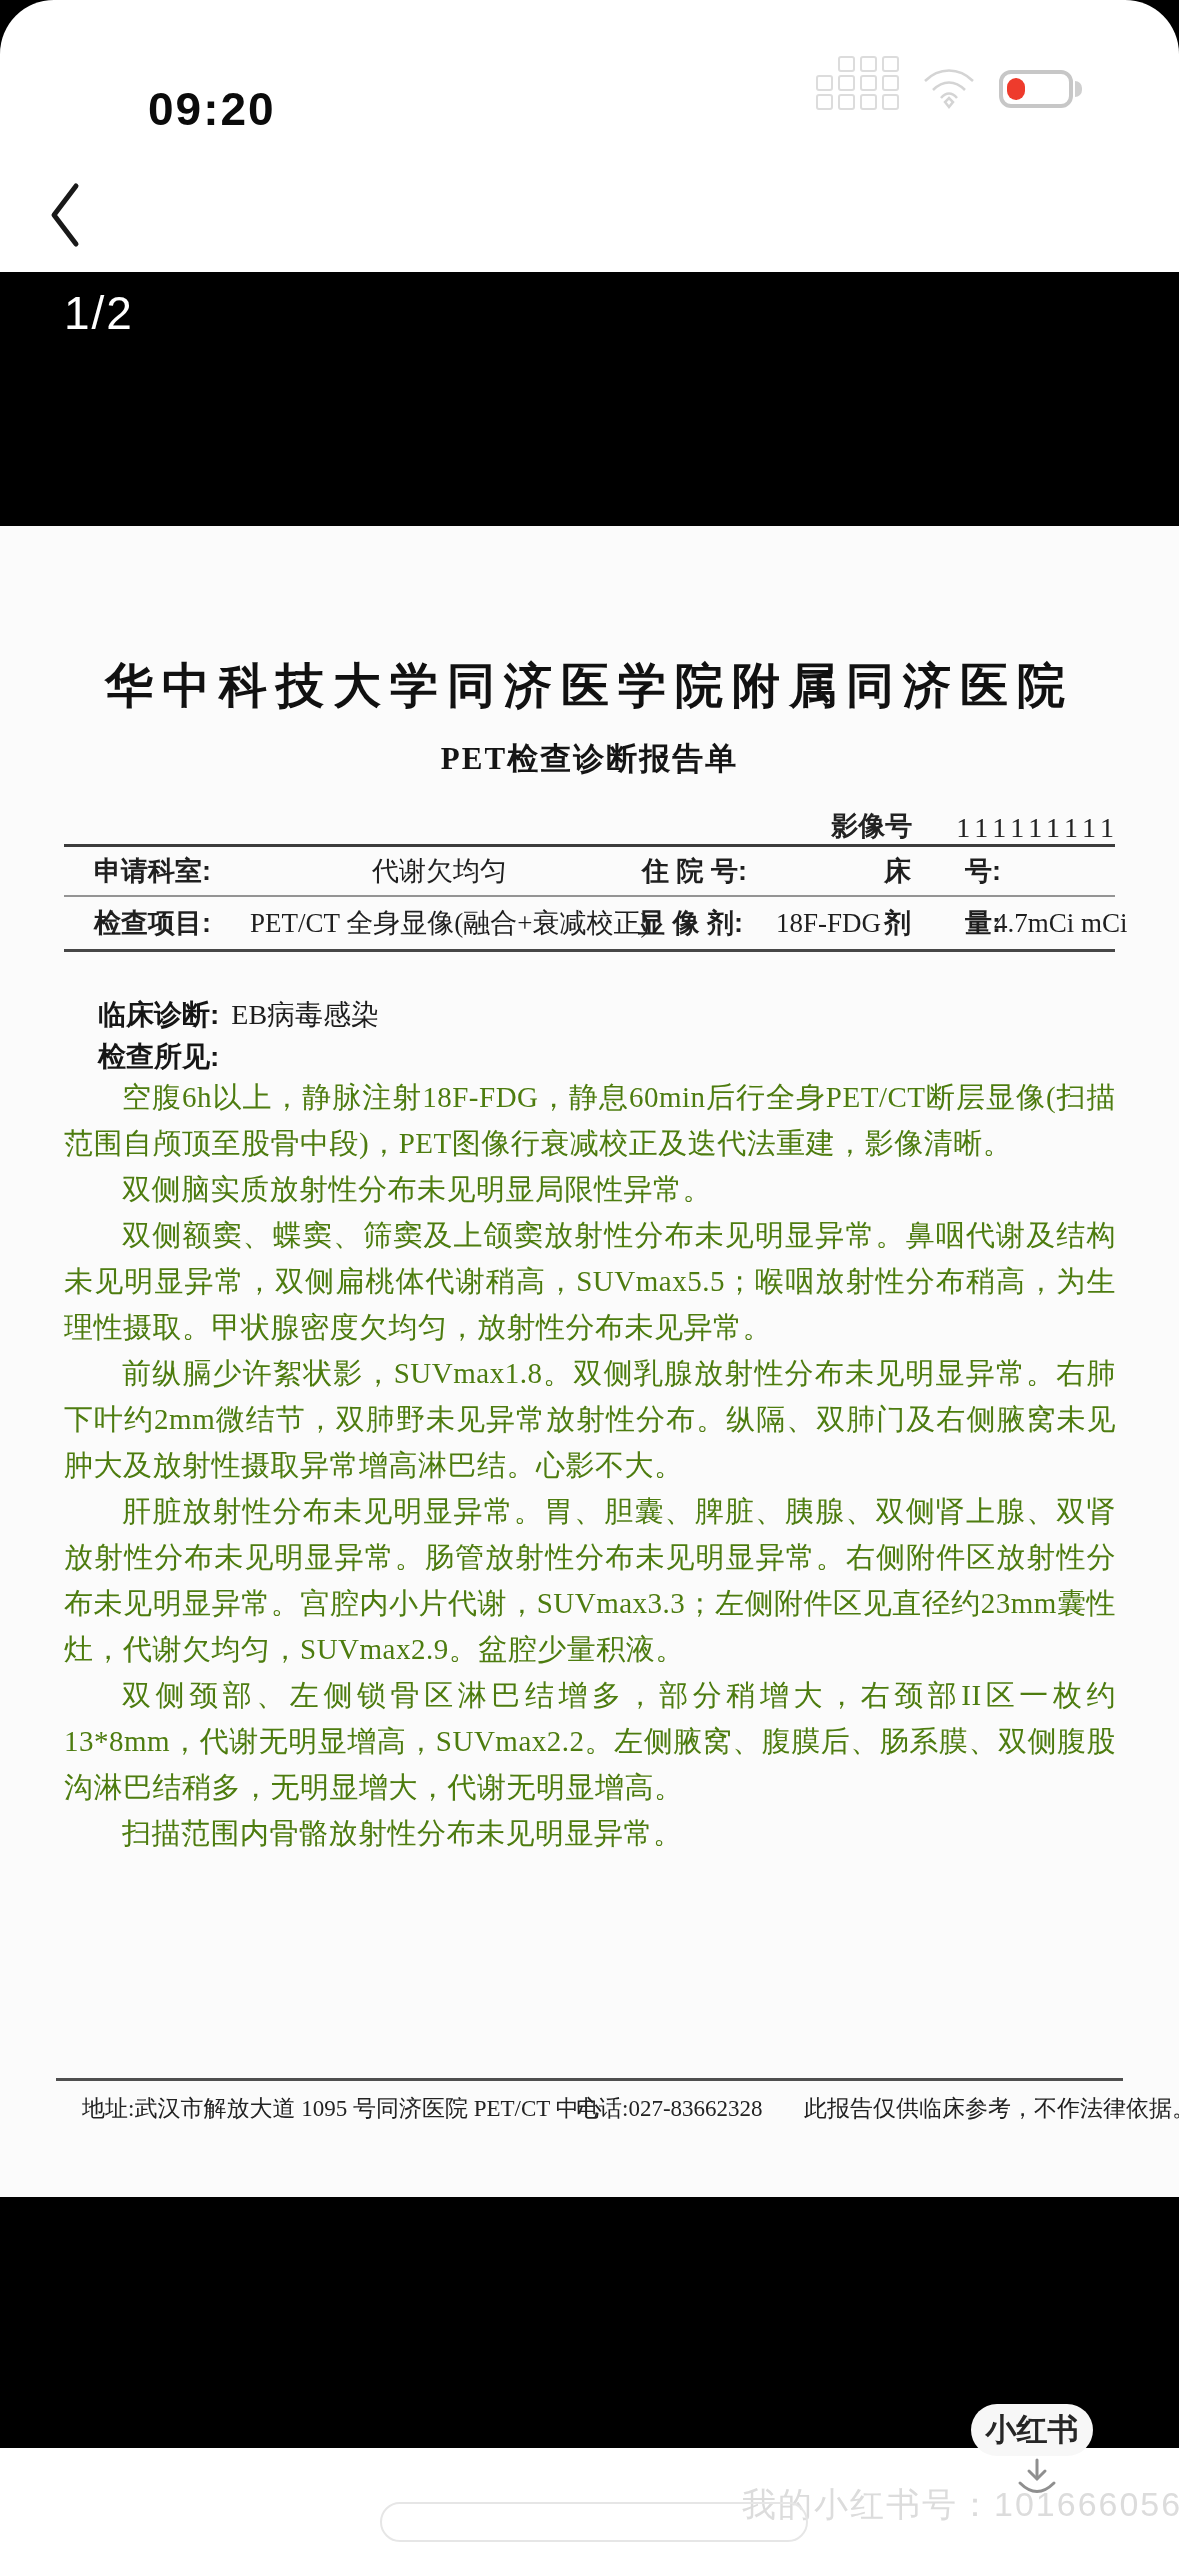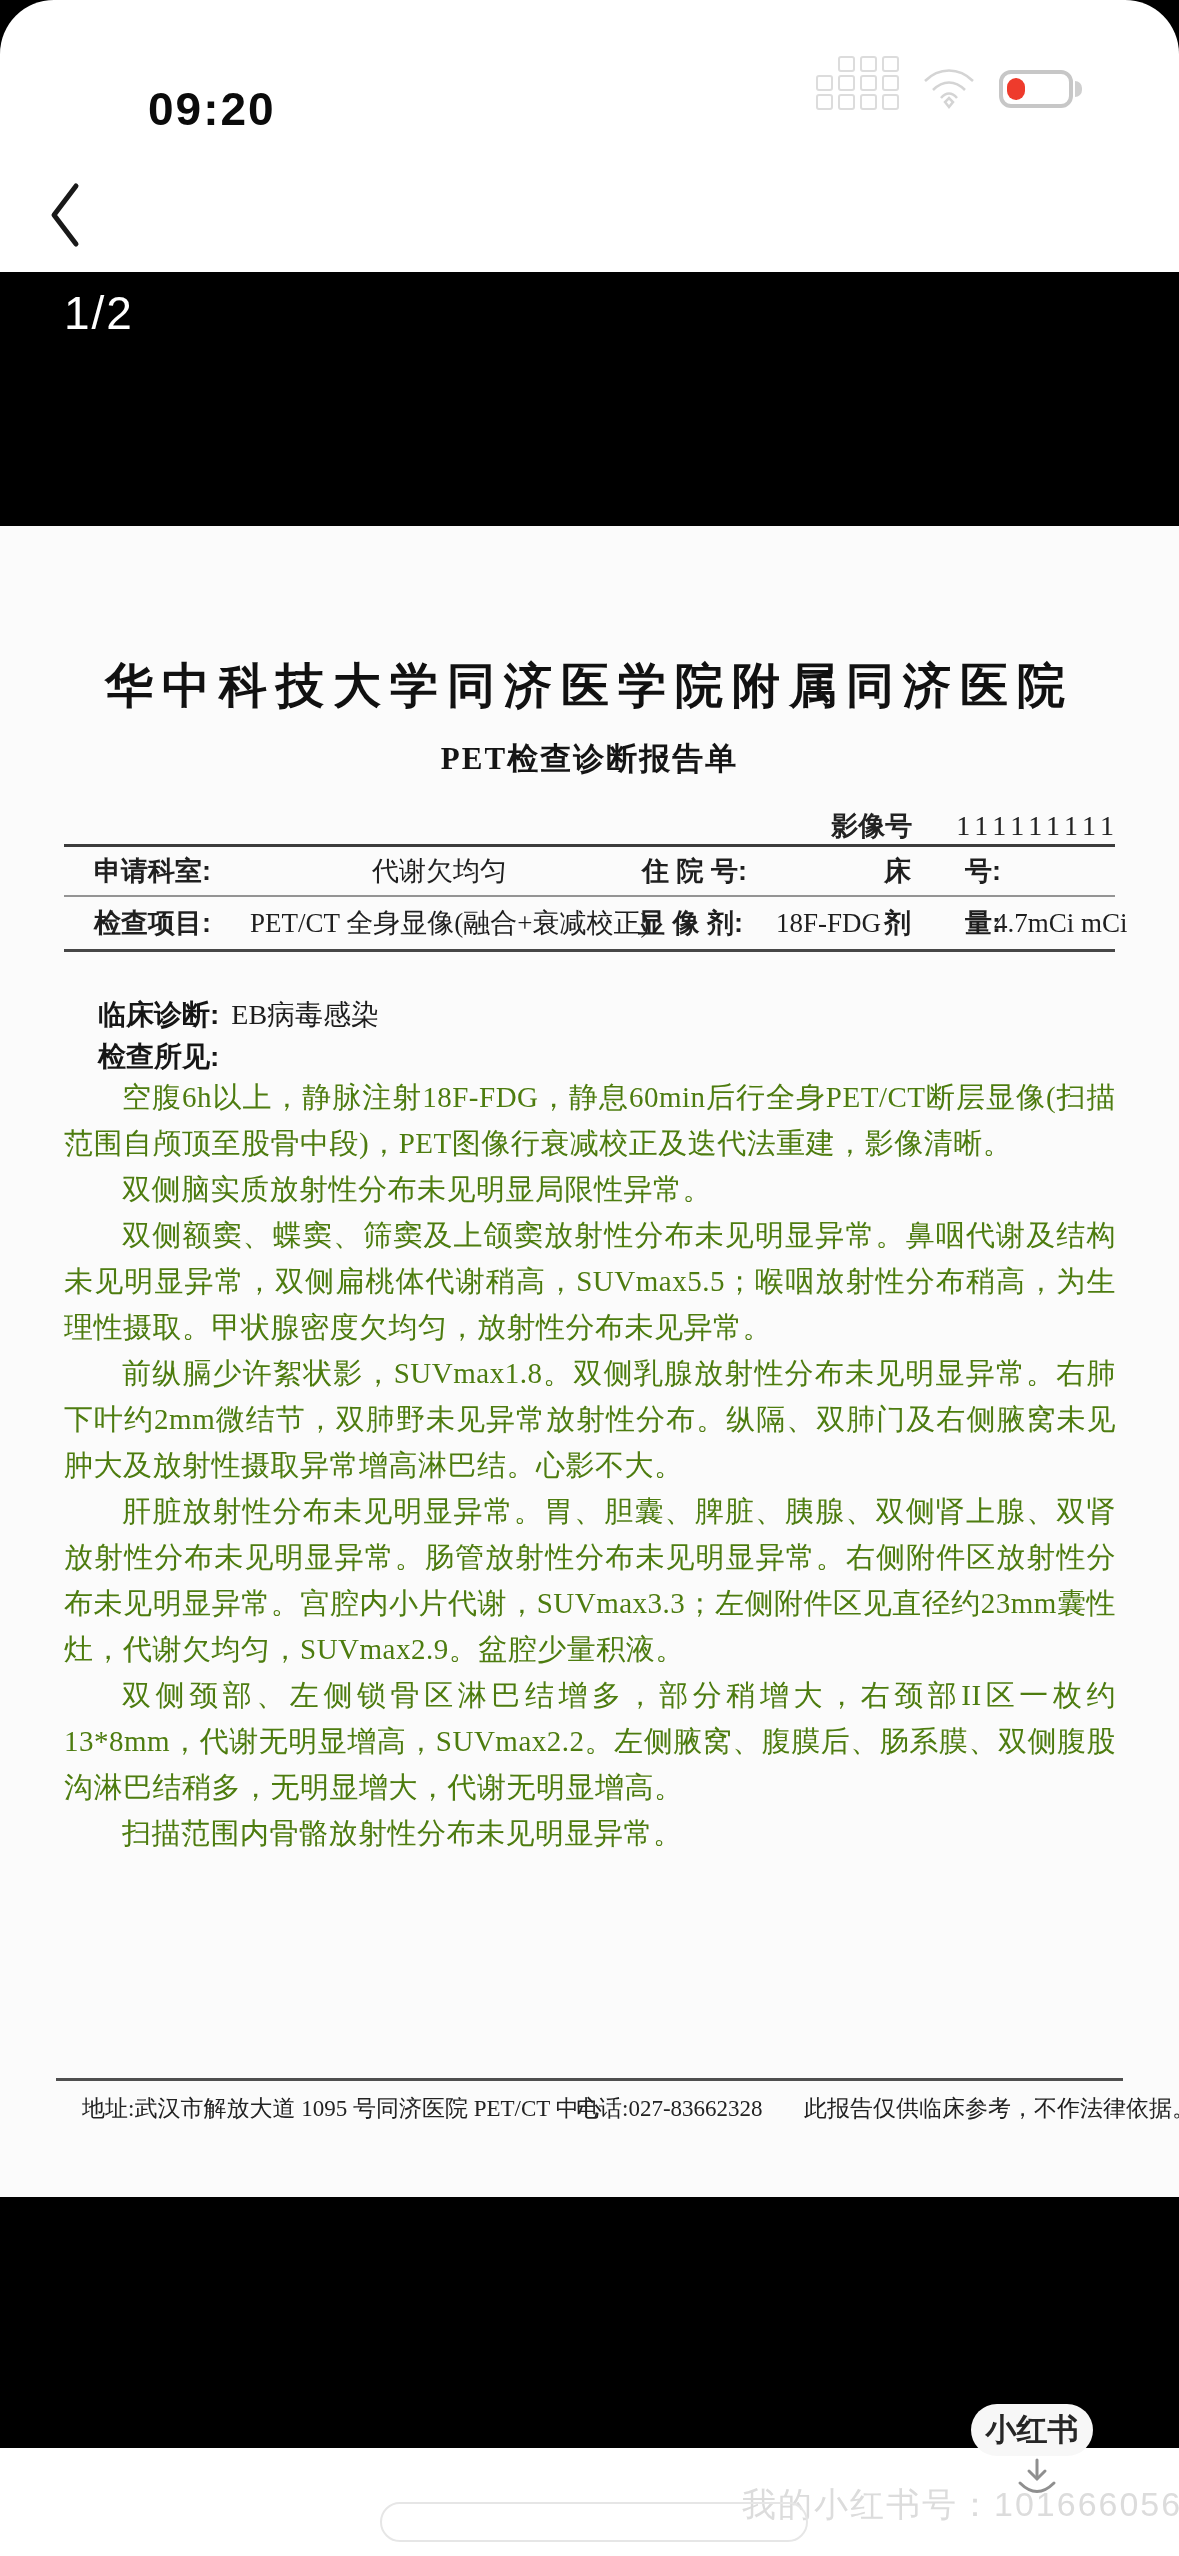--- a/index.html
+++ b/index.html
@@ -28,21 +28,21 @@
   
   .pager{position:absolute;left:64px;top:286px;color:#ffffff;font-size:46px;font-weight:300;letter-spacing:2px;}
 
   
   .doc{position:absolute;left:0;top:526px;width:1179px;height:1671px;background:#fbfbfb;
        color:#1d1d1d;font-family:"Liberation Serif",serif;}
   .hospital{position:absolute;left:0;top:128px;width:100%;text-align:center;font-size:48px;
             font-weight:700;letter-spacing:9px;color:#111;}
   .rpt-title{position:absolute;left:0;top:212px;width:100%;text-align:center;font-size:31px;
              font-weight:700;letter-spacing:2px;color:#151515;}
-  .imgno{position:absolute;right:60px;top:282px;display:flex;gap:44px;align-items:center;}
+  .imgno{position:absolute;right:60px;top:282px;display:flex;gap:44px;align-items:flex-end;}
   .imgno .lbl{font-family:"Liberation Sans",sans-serif;font-weight:700;font-size:27px;color:#222;}
   .imgno .val{font-size:28px;letter-spacing:5px;color:#222;}
 
   .tbl{position:absolute;left:64px;top:318px;width:1051px;border-top:3px solid #3c3c3c;}
   .trow{position:relative;border-bottom:2px solid #949494;}
   .trow.r1{height:36px;}
   .trow.r2{height:48px;}
   .trow.r3{height:52px;border-bottom:3px solid #474747;}
   .cell{position:absolute;top:50%;transform:translateY(-50%);white-space:nowrap;font-size:27px;color:#1f1f1f;}
   .cell.lb{font-family:"Liberation Sans",sans-serif;font-weight:700;}

